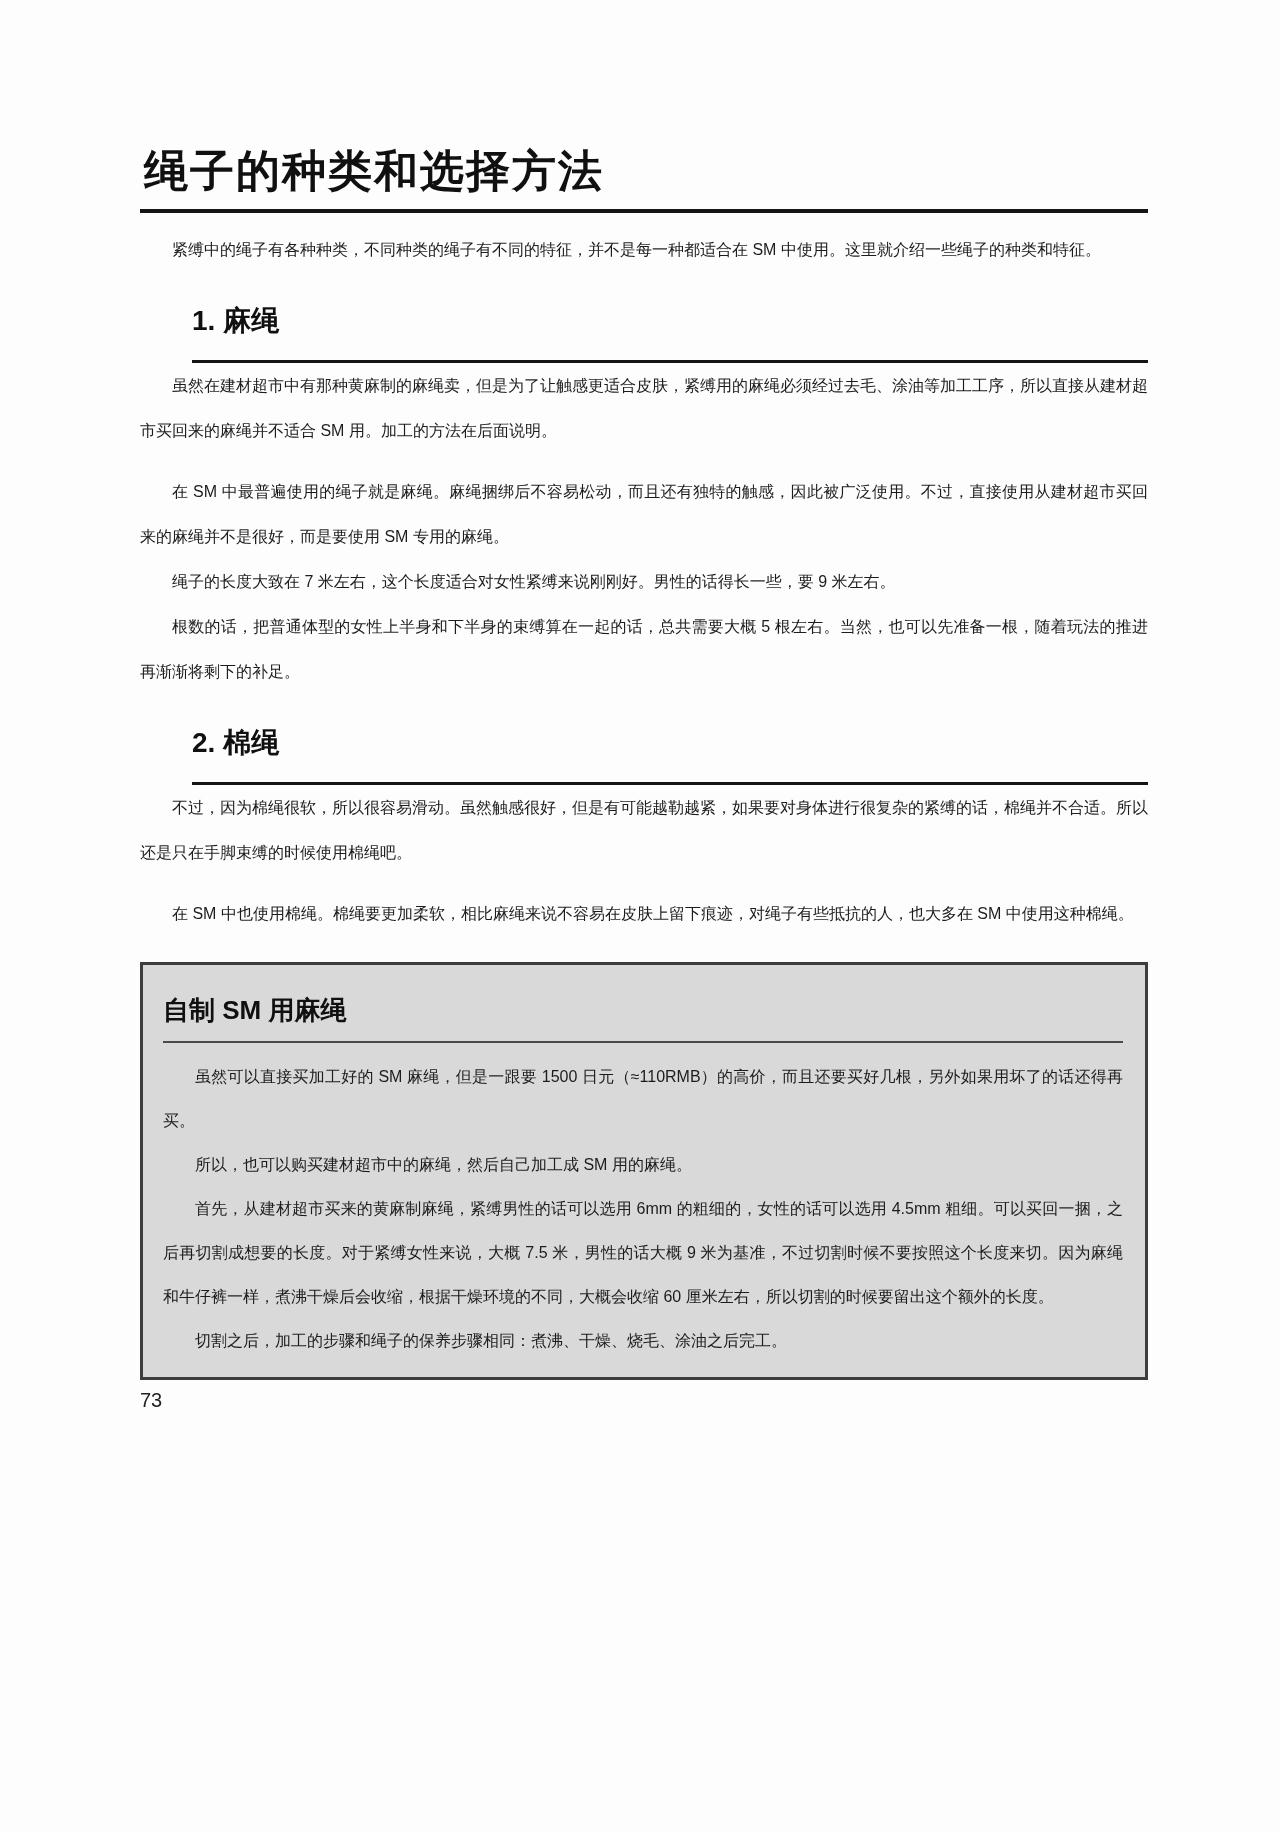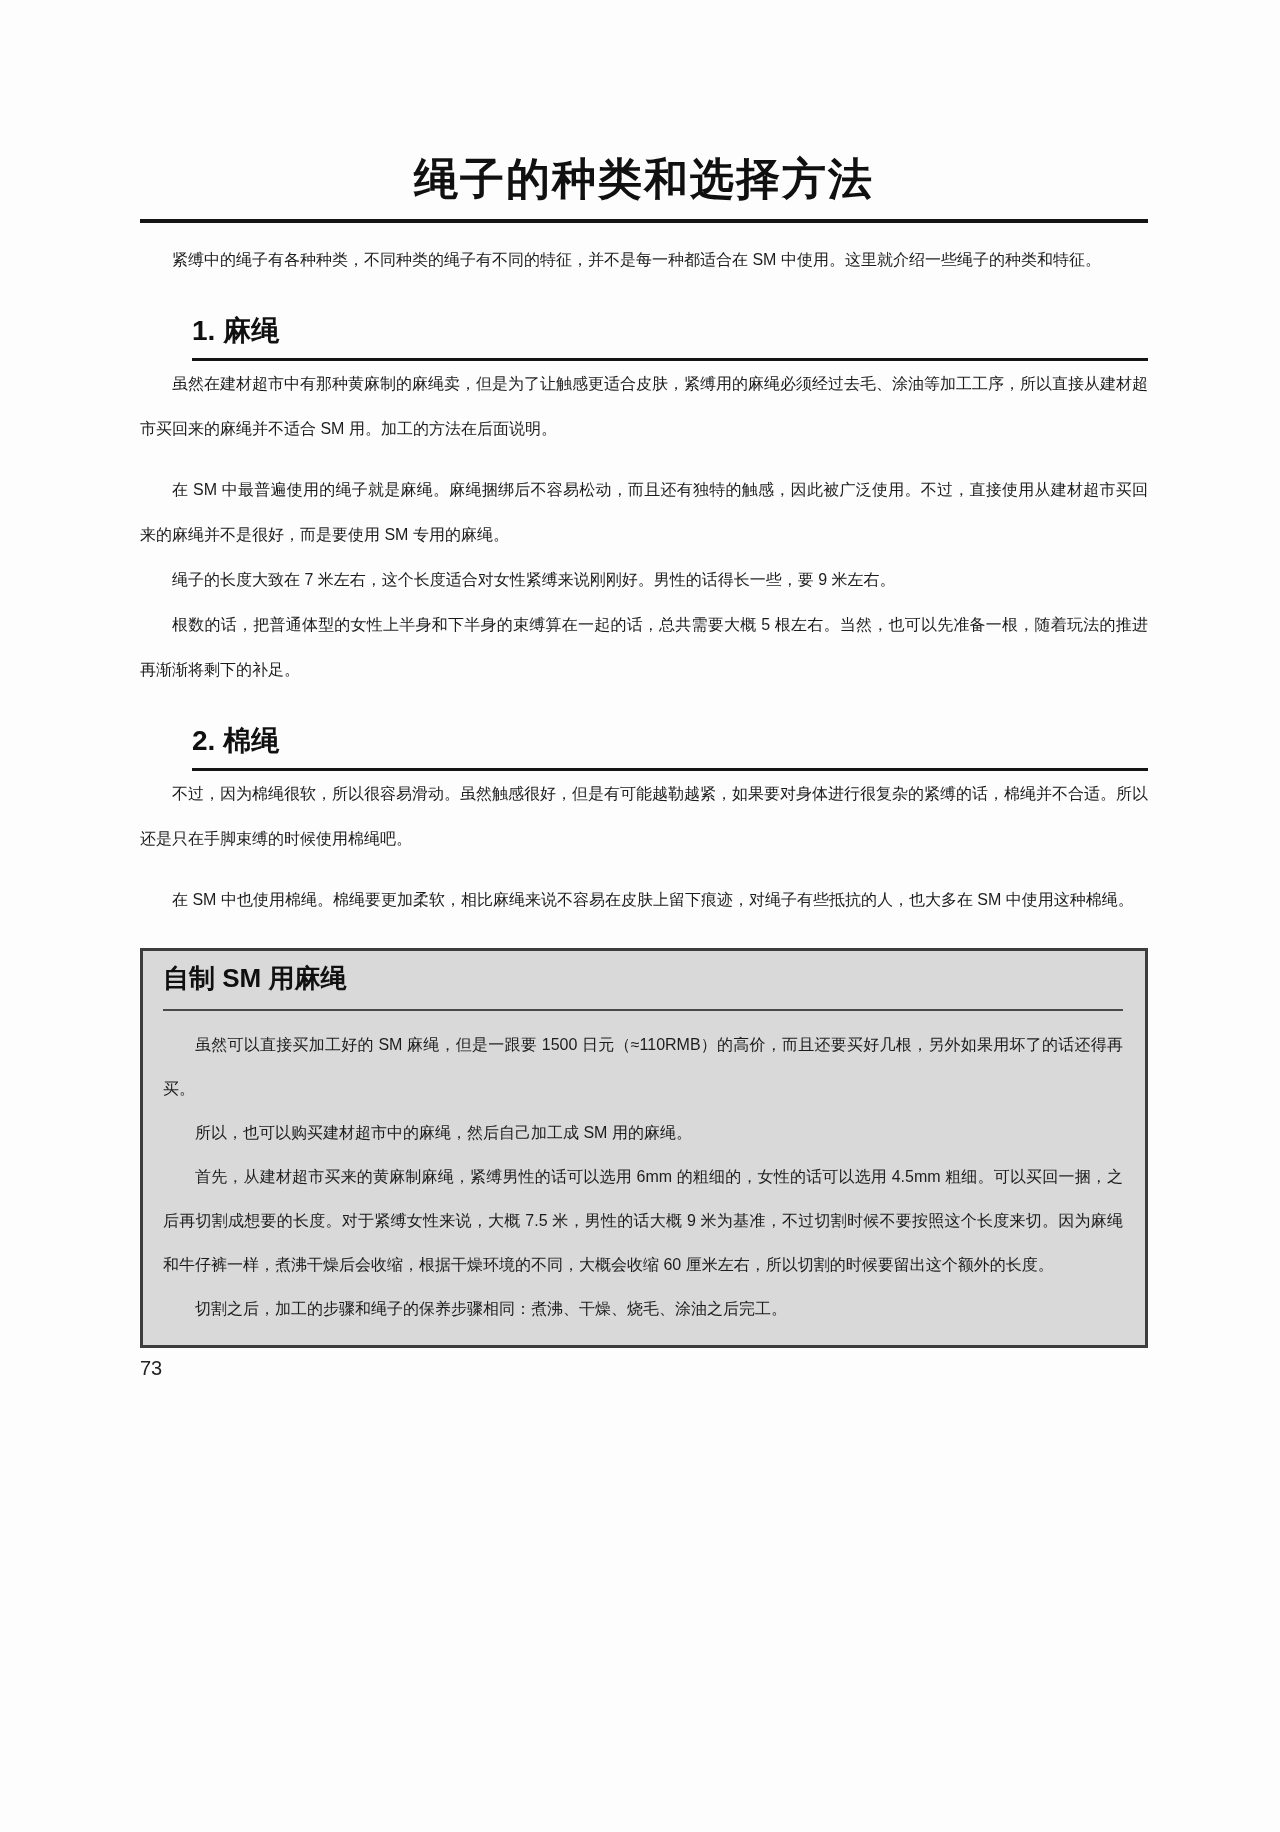--- a/index.html
+++ b/index.html
@@ -13,25 +13,25 @@
     height: 1832px;
     margin: 0 auto;
     background: #fdfdfd;
     box-sizing: border-box;
     padding: 138px 132px 0 140px;
     font-family: "Liberation Sans", "DejaVu Sans", sans-serif;
     color: #1d1d1d;
     overflow: hidden;
   }
   .doc-title {
-    margin: 12px;
+    margin: 4px;
     font-size: 44px;
     line-height: 1.3;
     font-weight: bold;
-    text-align: center;
+    text-align: left;
     letter-spacing: 2px;
     color: #101010;
   }
   .title-rule {
     height: 4px;
     background: #151515;
     margin-top: 10px;
   }
   .body-p {
     margin: 0;
@@ -43,32 +43,32 @@
   }
   .intro {
     margin-top: 14px;
   }
   .sec-heading {
     margin: 30px 0 0 52px;
     font-size: 28px;
     line-height: 38px;
     font-weight: bold;
     color: #101010;
-    padding-bottom: 8px;
+    padding-bottom: 20px;
     border-bottom: 3px solid #151515;
   }
   .sec-body {
     margin-top: 16px;
   }
   .callout {
     margin-top: 26px;
     background: #d9d9d9;
     border: 3px solid #3d3d3d;
     box-sizing: border-box;
-    padding: 6px 22px 14px 20px;
+    padding: 24px 22px 14px 20px;
   }
   .callout-title {
     margin: 4px 0 0 0;
     font-size: 26px;
     line-height: 34px;
     font-weight: bold;
     color: #101010;
     padding-bottom: 14px;
     border-bottom: 2px solid #4a4a4a;
   }

